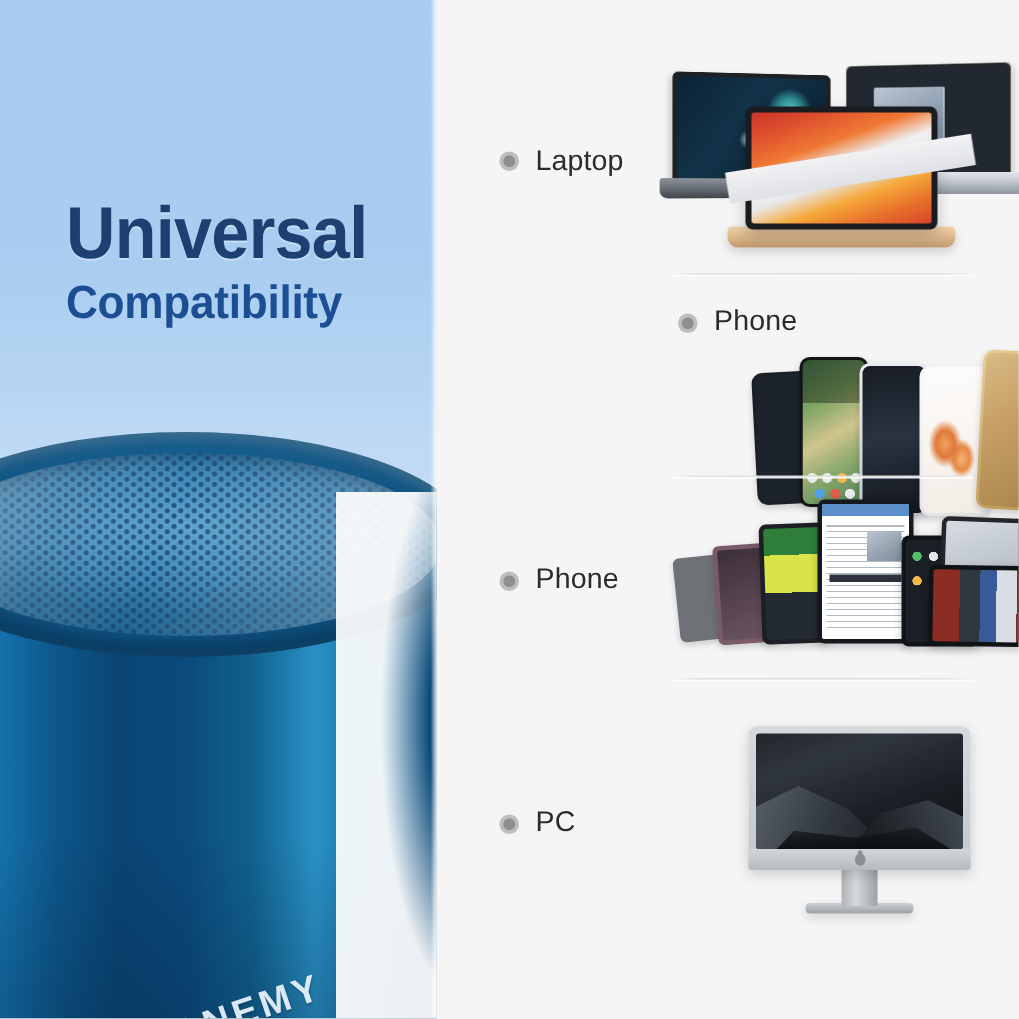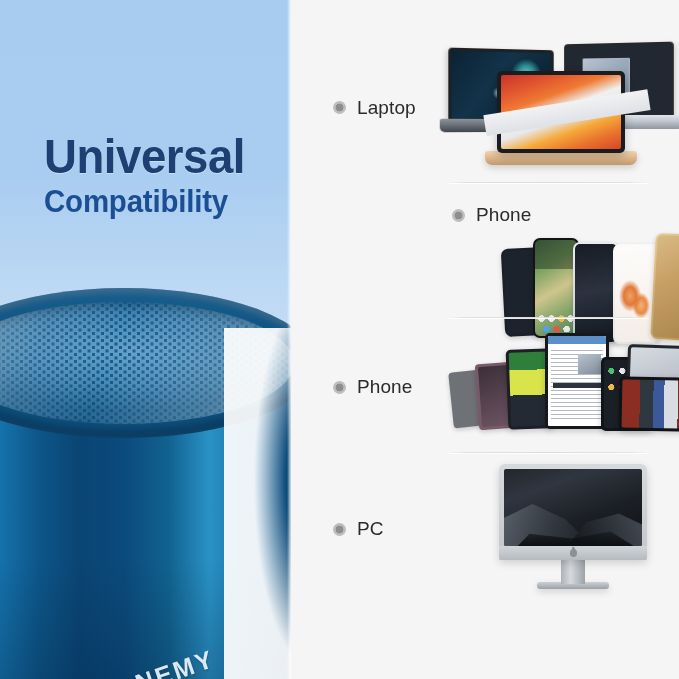--- a/index.html
+++ b/index.html
@@ -485,21 +485,21 @@
           <div class="tb-scr"></div>
         </div>
       <div class="dev tb tb7">
           <div class="tb-scr"></div>
         </div>
     </div>
   </div>
 
   <div class="divider" style="top:452px;"></div>
 
-  <div class="row" style="top:454px; height:150px;">
+  <div class="row" style="top:474px; height:150px;">
     <div class="row-label">
       <span class="bullet"></span>
       <span class="row-label-text">PC</span>
     </div>
     <div class="row-visual">
       <div class="dev pc-foot"></div>
       <div class="dev pc-neck"></div>
       <div class="dev pc-lid">
         <div class="pc-scr">
           <div class="pc-dune1"></div>

